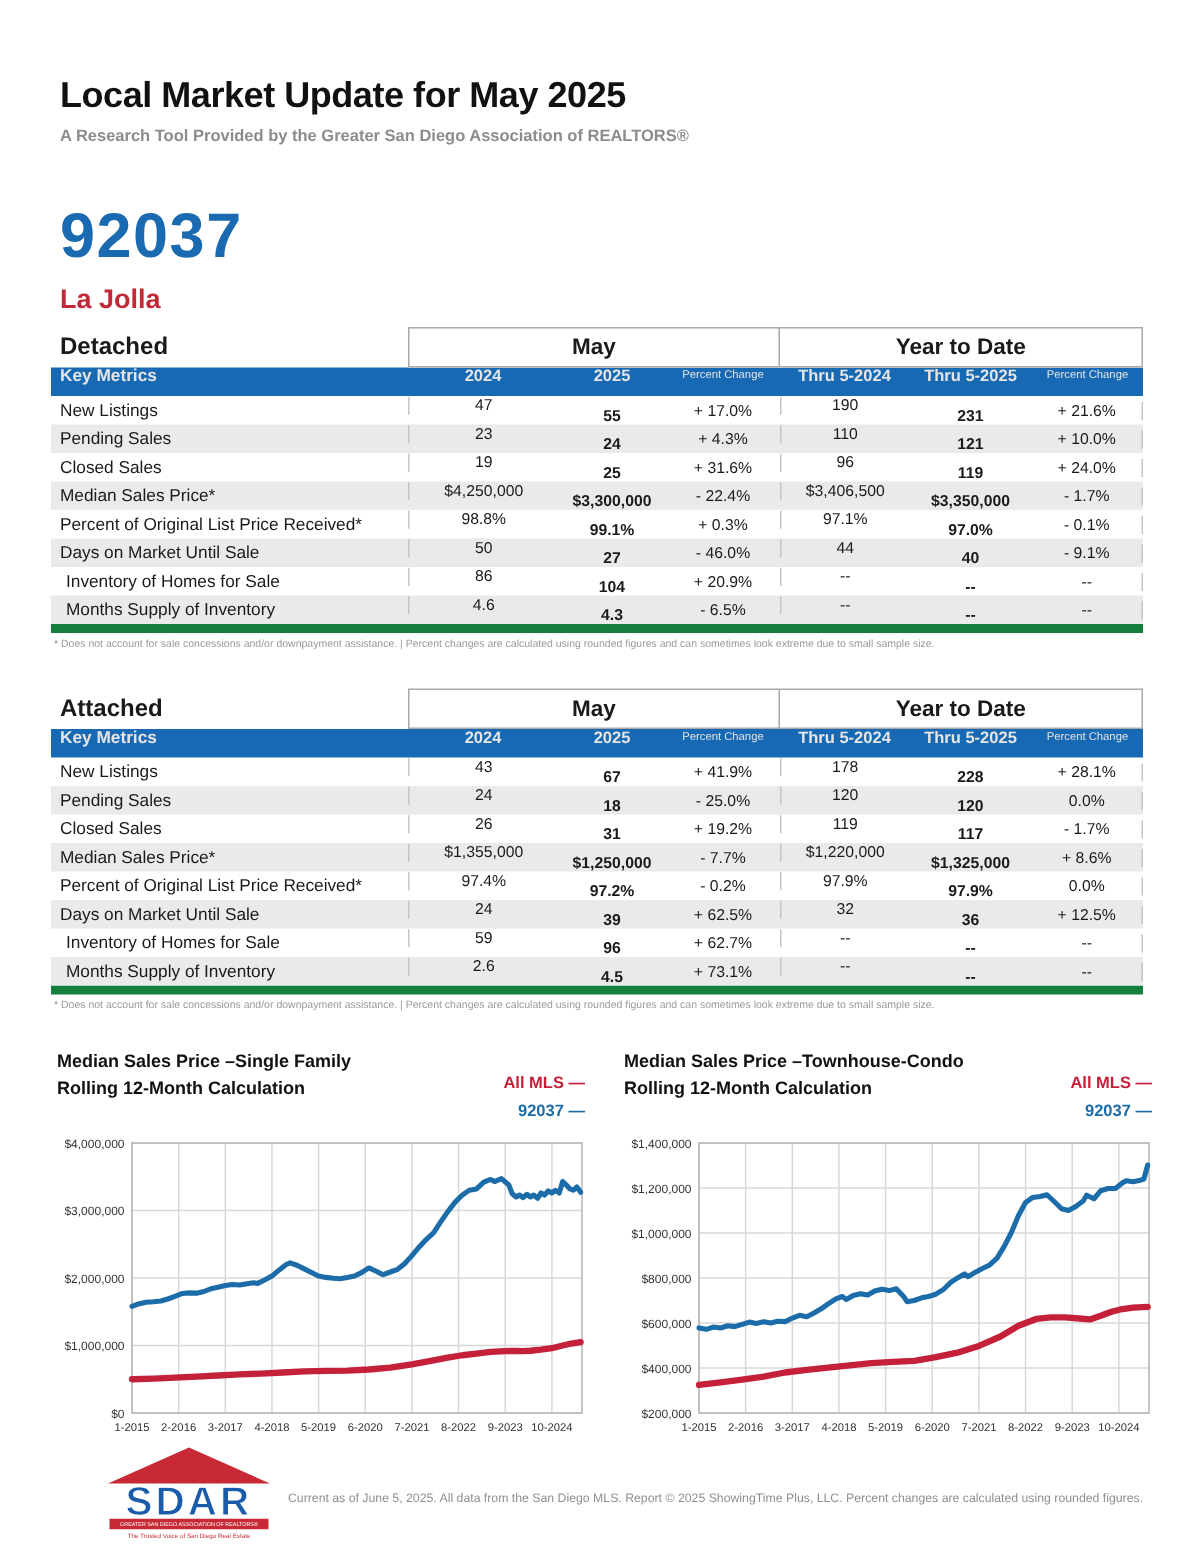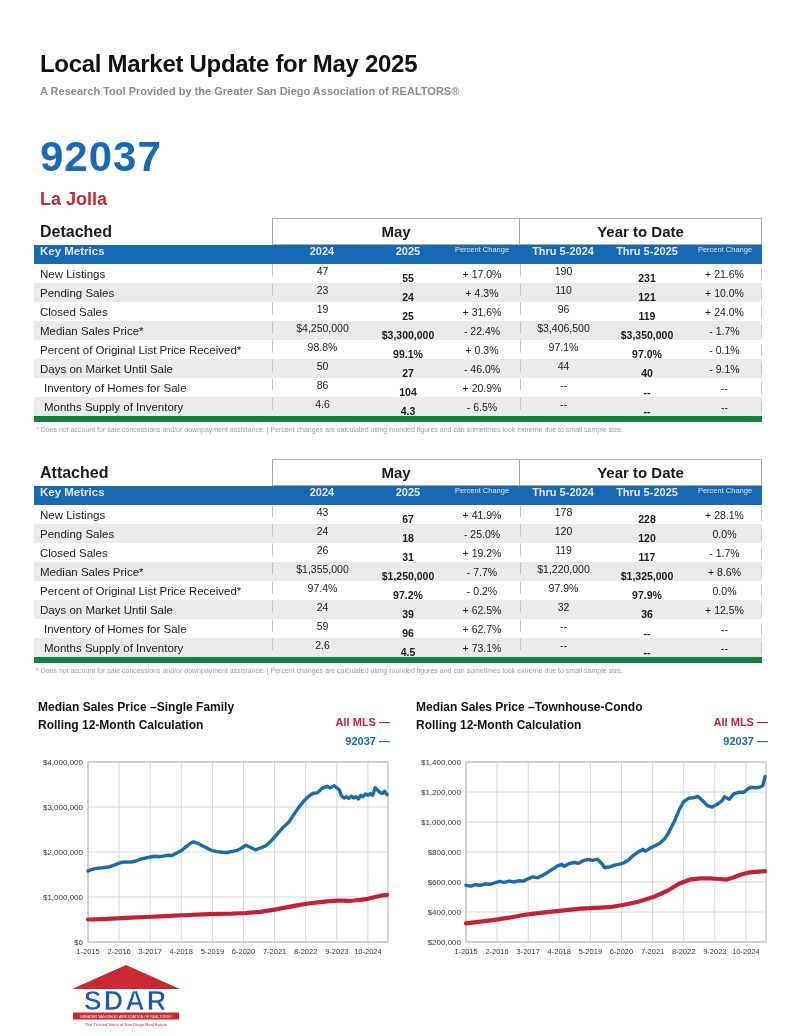--- a/index.html
+++ b/index.html
@@ -367,15 +367,16 @@
   <div class="footer">
     <div class="logo-wrap">
       <svg width="112" height="64" viewBox="0 0 112 64">
         <polygon points="56,1 110,25 2,25" fill="#c72a35"></polygon>
         <text x="56" y="46" text-anchor="middle" font-size="27" font-weight="bold" fill="#1a5ca9" stroke="#ffffff" stroke-width="0.7" letter-spacing="2">SDAR</text>
         <rect x="3" y="48.5" width="106" height="7" fill="#c72a35"></rect>
         <text x="56" y="53.6" text-anchor="middle" font-size="3.6" fill="#ffffff">GREATER SAN DIEGO ASSOCIATION OF REALTORS®</text>
         <text x="56" y="61.5" text-anchor="middle" font-size="4.2" fill="#c72a35">The Trusted Voice of San Diego Real Estate</text>
       </svg>
     </div>
+    <div class="footer-note">Current as of June 5, 2025. All data from the San Diego MLS. Report © 2025 ShowingTime Plus, LLC. Percent changes are calculated using rounded figures.</div>
   </div>
 
 </div>
 
 </body></html>

